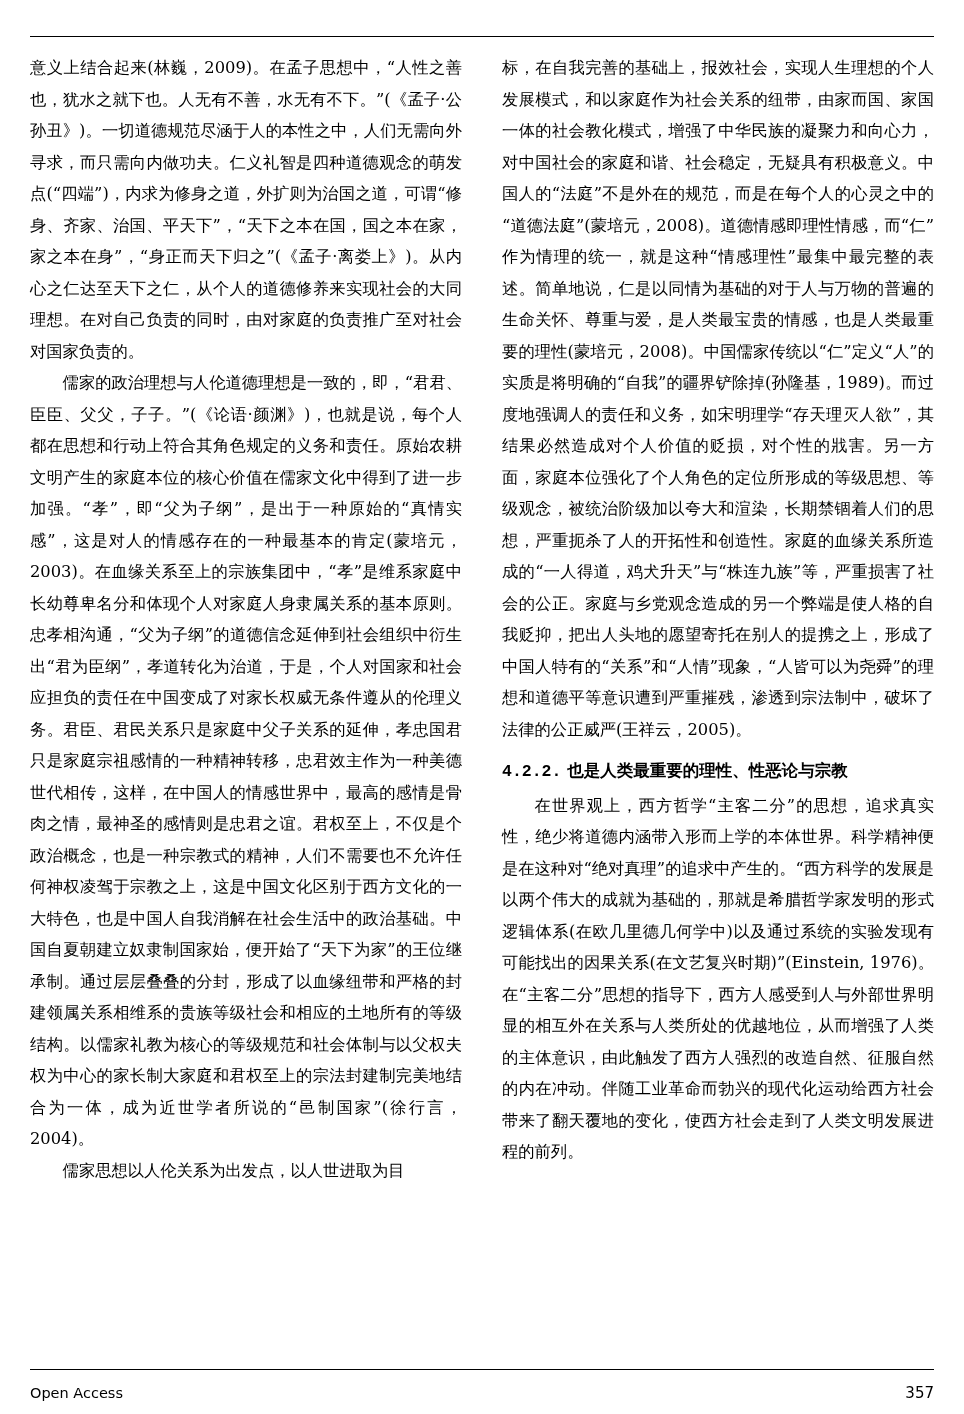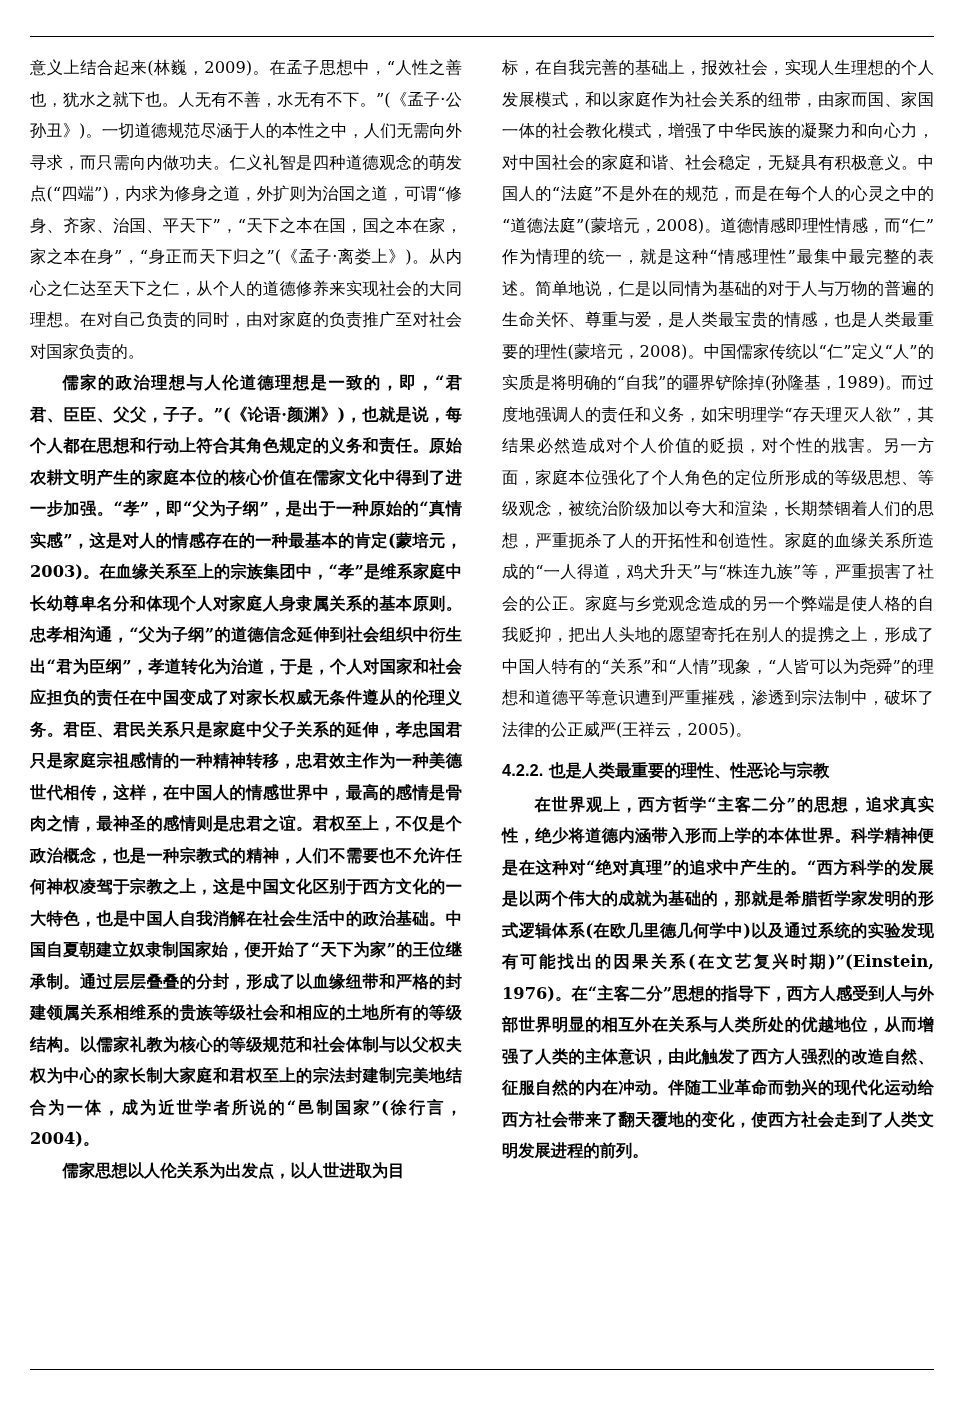--- a/index.html
+++ b/index.html
@@ -56,31 +56,30 @@
   p.body {
     margin: 0;
     font-size: 16.3px;
     line-height: 31.5px;
     text-align: justify;
     text-justify: inter-ideograph;
     font-family: "DejaVu Serif", "Liberation Serif", serif;
   }
   p.indent {
     text-indent: 2em;
-    font-weight: bold;
   }
   h3.section {
     margin: 10px 0 2px 0;
     font-size: 16.5px;
     line-height: 31.5px;
     font-weight: bold;
     font-family: "DejaVu Sans", "Liberation Sans", sans-serif;
   }
   h3.section .num {
-    font-family: Liberation Sans, sans-serif;
+    font-family: Liberation Mono, monospace;
   }
   .rule-bottom {
     position: absolute;
     bottom: 44px;
     left: 30px;
     width: 904px;
     height: 1px;
     background: #000000;
   }
   .footer {
@@ -119,14 +118,18 @@
         <span class="num">4.2.2.</span>
         <span>也是人类最重要的理性、性恶论与宗教</span>
       </h3>
       <p class="body indent">在世界观上，西方哲学“主客二分”的思想，追求真实性，绝少将道德内涵带入形而上学的本体世界。科学精神便是在这种对“绝对真理”的追求中产生的。“西方科学的发展是以两个伟大的成就为基础的，那就是希腊哲学家发明的形式逻辑体系(在欧几里德几何学中)以及通过系统的实验发现有可能找出的因果关系(在文艺复兴时期)”(Einstein, 1976)。在“主客二分”思想的指导下，西方人感受到人与外部世界明显的相互外在关系与人类所处的优越地位，从而增强了人类的主体意识，由此触发了西方人强烈的改造自然、征服自然的内在冲动。伴随工业革命而勃兴的现代化运动给西方社会带来了翻天覆地的变化，使西方社会走到了人类文明发展进程的前列。</p>
     </div>
 
   </div>
 
   <div class="rule-bottom"></div>
 
+  <div class="footer">
+    <span>Open Access</span>
+    <span class="page-num">357</span>
+  </div>
 
 </div>
 
 </body></html>

